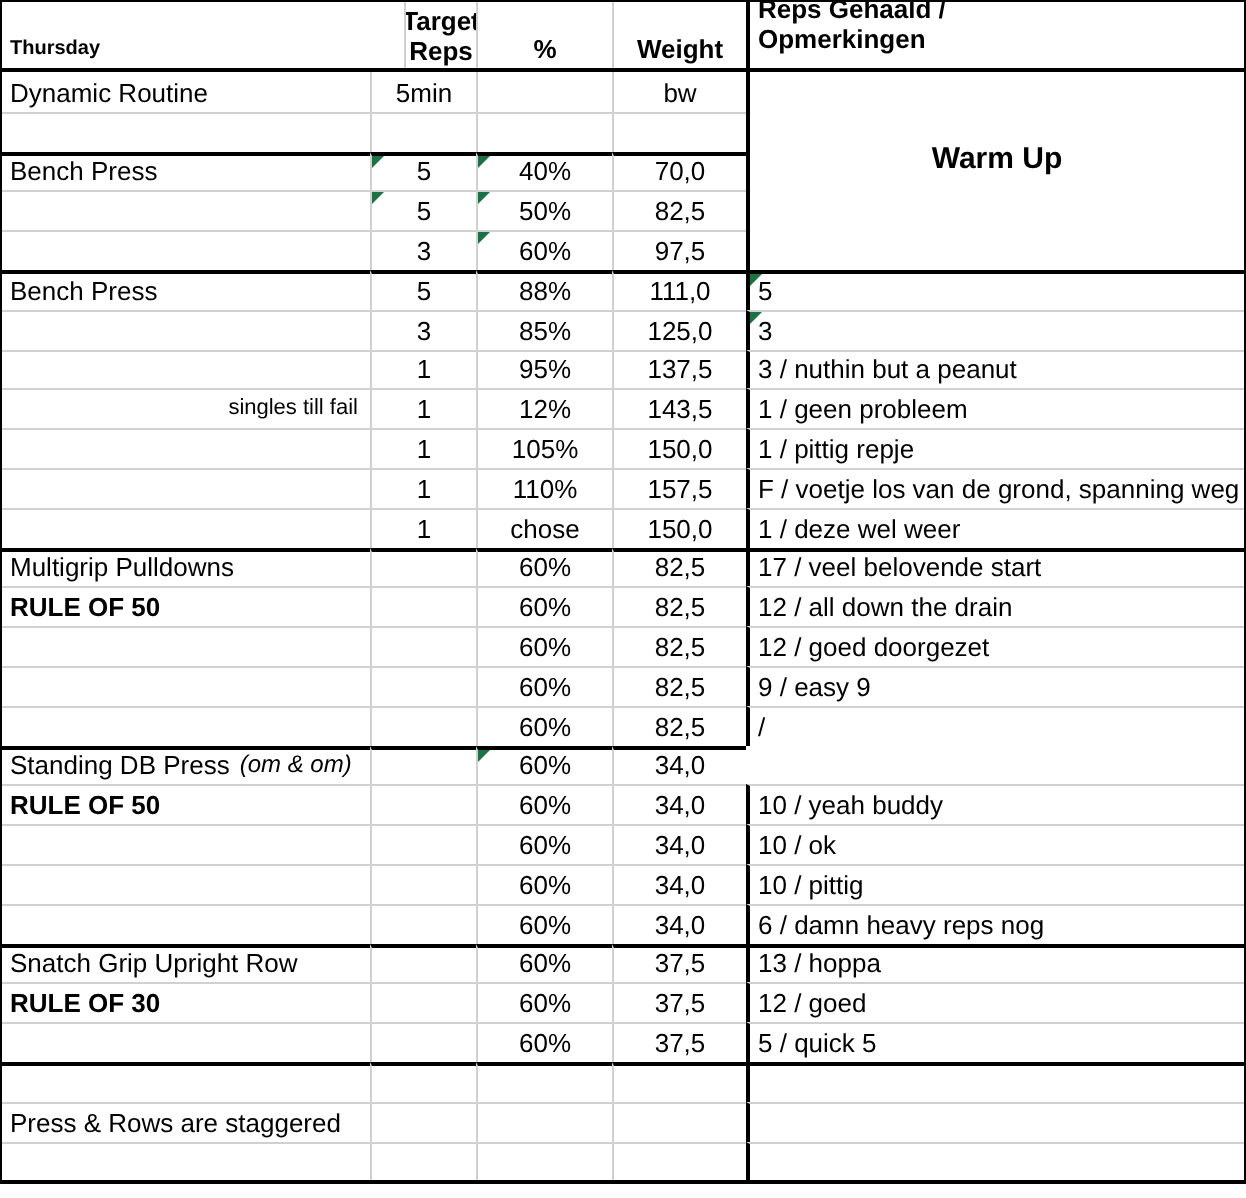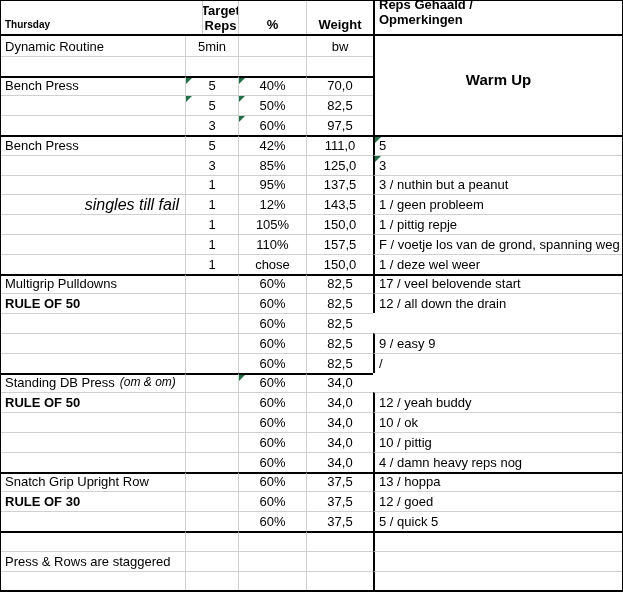--- a/index.html
+++ b/index.html
@@ -43,21 +43,21 @@
   .rows .row:first-child .cell{border-top:none;}
   .rows .row.section-start .cell{border-top:2px solid var(--border);}
   .rows .row.merge-row .c5{border-top:none;}
   
   .header .cell{border-top:none;font-weight:bold;}
   .hdr-title{font-size:10px;}
   .hdr-2line{flex-direction:column;align-items:center;justify-content:center;padding-bottom:0;line-height:15px;margin-left:17px;}
   .hdr-2line-left{flex-direction:column;align-items:flex-start;justify-content:center;padding-bottom:12px;line-height:15px;}
   
   .b{font-weight:bold;}
-  .ann{font-style:italic;font-size:16px;}
+  .ann{font-size:11px;}
   .right{justify-content:flex-end;padding-right:6px;}
   .sfx{font-style:italic;font-size:12px;margin-left:5px;margin-top:20px;}
   
   .flag{
     position:absolute;top:0;left:0;width:0;height:0;
     border-top:6px solid var(--flag);
     border-right:6px solid transparent;
   }
   
   .rows{position:relative;}
@@ -159,21 +159,21 @@
         <div class="cell c5"></div>
       </div>
       <div class="row section-start">
         <div class="cell c1">
           <span>Bench Press</span>
         </div>
         <div class="cell c2">
           <span>5</span>
         </div>
         <div class="cell c3">
-          <span>42%</span>
+          <span>88%</span>
         </div>
         <div class="cell c4">
           <span>111,0</span>
         </div>
         <div class="cell c5">
           <span class="flag"></span>
           <span>5</span>
         </div>
       </div>
       <div class="row">
@@ -301,20 +301,23 @@
       </div>
       <div class="row">
         <div class="cell c1"></div>
         <div class="cell c2"></div>
         <div class="cell c3">
           <span>60%</span>
         </div>
         <div class="cell c4">
           <span>82,5</span>
         </div>
+        <div class="cell c5">
+          <span>12 / goed doorgezet</span>
+        </div>
       </div>
       <div class="row">
         <div class="cell c1"></div>
         <div class="cell c2"></div>
         <div class="cell c3">
           <span>60%</span>
         </div>
         <div class="cell c4">
           <span>82,5</span>
         </div>
@@ -354,21 +357,21 @@
           <span class="b">RULE OF 50</span>
         </div>
         <div class="cell c2"></div>
         <div class="cell c3">
           <span>60%</span>
         </div>
         <div class="cell c4">
           <span>34,0</span>
         </div>
         <div class="cell c5">
-          <span>12 / yeah buddy</span>
+          <span>10 / yeah buddy</span>
         </div>
       </div>
       <div class="row">
         <div class="cell c1"></div>
         <div class="cell c2"></div>
         <div class="cell c3">
           <span>60%</span>
         </div>
         <div class="cell c4">
           <span>34,0</span>
@@ -393,21 +396,21 @@
       <div class="row">
         <div class="cell c1"></div>
         <div class="cell c2"></div>
         <div class="cell c3">
           <span>60%</span>
         </div>
         <div class="cell c4">
           <span>34,0</span>
         </div>
         <div class="cell c5">
-          <span>4 / damn heavy reps nog</span>
+          <span>6 / damn heavy reps nog</span>
         </div>
       </div>
       <div class="row section-start">
         <div class="cell c1">
           <span>Snatch Grip Upright Row</span>
         </div>
         <div class="cell c2"></div>
         <div class="cell c3">
           <span>60%</span>
         </div>

